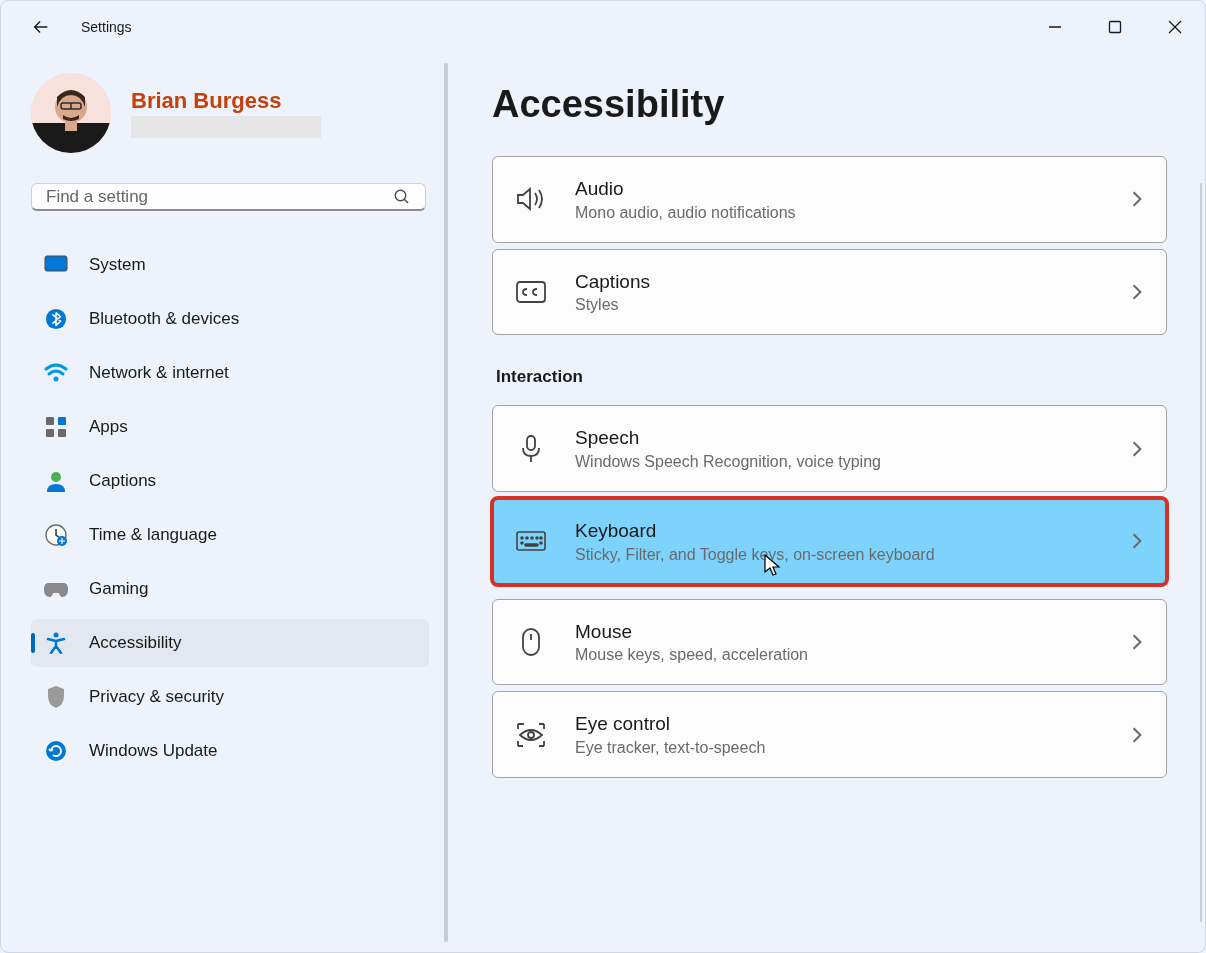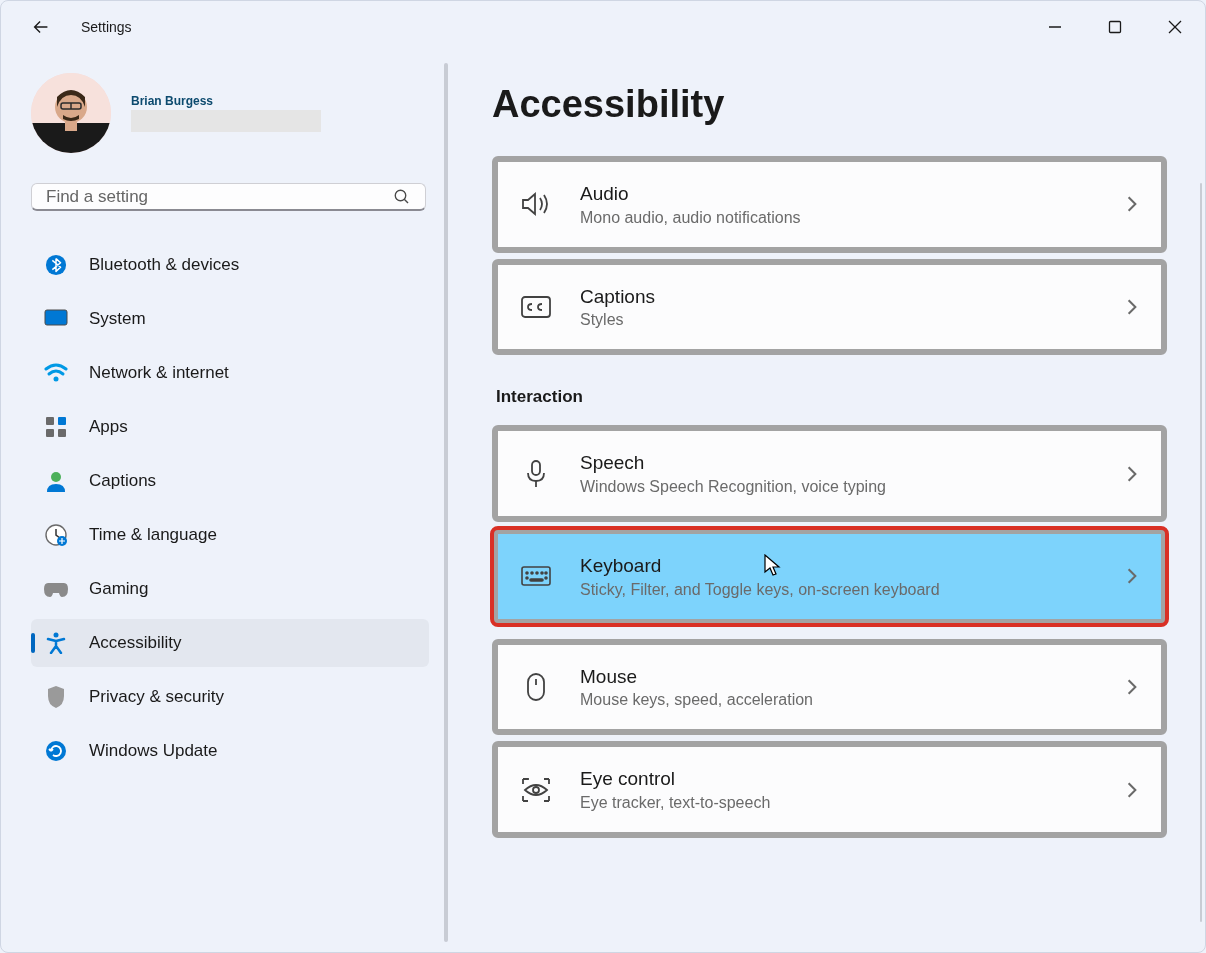--- a/index.html
+++ b/index.html
@@ -70,21 +70,21 @@
       width: 80px;
       height: 80px;
       border-radius: 50%;
       background: #f5d9d9;
       overflow: hidden;
       position: relative;
       flex-shrink: 0;
     }
     .avatar svg { width: 100%; height: 100%; }
     .profile-info { margin-left: 20px; }
-    .profile-name { font-size: 12px; font-weight: 600; color: #0c4a6e; }
+    .profile-name { font-size: 22px; font-weight: 600; color: #c2410c; }
     .profile-sub {
       background: #e5e5e5;
       width: 190px;
       height: 22px;
       margin-top: 2px;
     }
     .search-box {
       width: 395px;
       height: 28px;
       background: #fdfdfe;
@@ -158,21 +158,21 @@
       position: relative;
     }
     .page-title {
       font-size: 38px;
       font-weight: 600;
       color: #1a1a1a;
       margin-bottom: 30px;
     }
     .card {
       background: #fcfcfd;
-      border: 6px solid #a3a3a3;
+      border: 1px solid #a3a3a3;
       border-radius: 6px;
       display: flex;
       align-items: center;
       padding: 20px 22px;
       margin-bottom: 6px;
       cursor: pointer;
       min-height: 80px;
     }
     .card-icon {
       width: 32px;
@@ -270,35 +270,35 @@
         <input class="search-input" placeholder="Find a setting" style="">
         <svg width="18" height="18" viewBox="0 0 24 24" fill="none" stroke="#4a4a4a" stroke-width="1.8">
             <circle cx="10" cy="10" r="7"></circle>
             <line x1="20" y1="20" x2="15" y2="15"></line>
           </svg>
       </div>
 
       <ul class="nav">
         <li class="nav-item">
           <span class="nav-icon">
+              <svg width="24" height="20">
+                <rect x="1" y="1" width="22" height="15" rx="2" fill="#0078d4"></rect>
+                <rect x="1" y="1" width="22" height="15" rx="2" fill="none" stroke="#4a4a4a" stroke-width="1"></rect>
+              </svg>
+            </span>
+          <span class="nav-label">System</span>
+        </li>
+        <li class="nav-item">
+          <span class="nav-icon">
               <svg width="22" height="22" viewBox="0 0 24 24">
                 <circle cx="12" cy="12" r="11" fill="#0078d4"></circle>
                 <path d="M12 5v14l5-4.5L8 7m0 10l9-7.5L12 5" stroke="#fff" stroke-width="1.6" fill="none" stroke-linejoin="round"></path>
               </svg>
             </span>
           <span class="nav-label">Bluetooth &amp; devices</span>
-        </li>
-        <li class="nav-item">
-          <span class="nav-icon">
-              <svg width="24" height="20">
-                <rect x="1" y="1" width="22" height="15" rx="2" fill="#0078d4"></rect>
-                <rect x="1" y="1" width="22" height="15" rx="2" fill="none" stroke="#4a4a4a" stroke-width="1"></rect>
-              </svg>
-            </span>
-          <span class="nav-label">System</span>
         </li>
         <li class="nav-item">
           <span class="nav-icon">
               <svg width="24" height="20" viewBox="0 0 24 20">
                 <path d="M2 6 Q12 -2 22 6" stroke="#0099e5" stroke-width="3" fill="none" stroke-linecap="round"></path>
                 <path d="M5 11 Q12 5 19 11" stroke="#0099e5" stroke-width="3" fill="none" stroke-linecap="round"></path>
                 <circle cx="12" cy="16" r="2.5" fill="#0099e5"></circle>
               </svg>
             </span>
           <span class="nav-label">Network &amp; internet</span>

